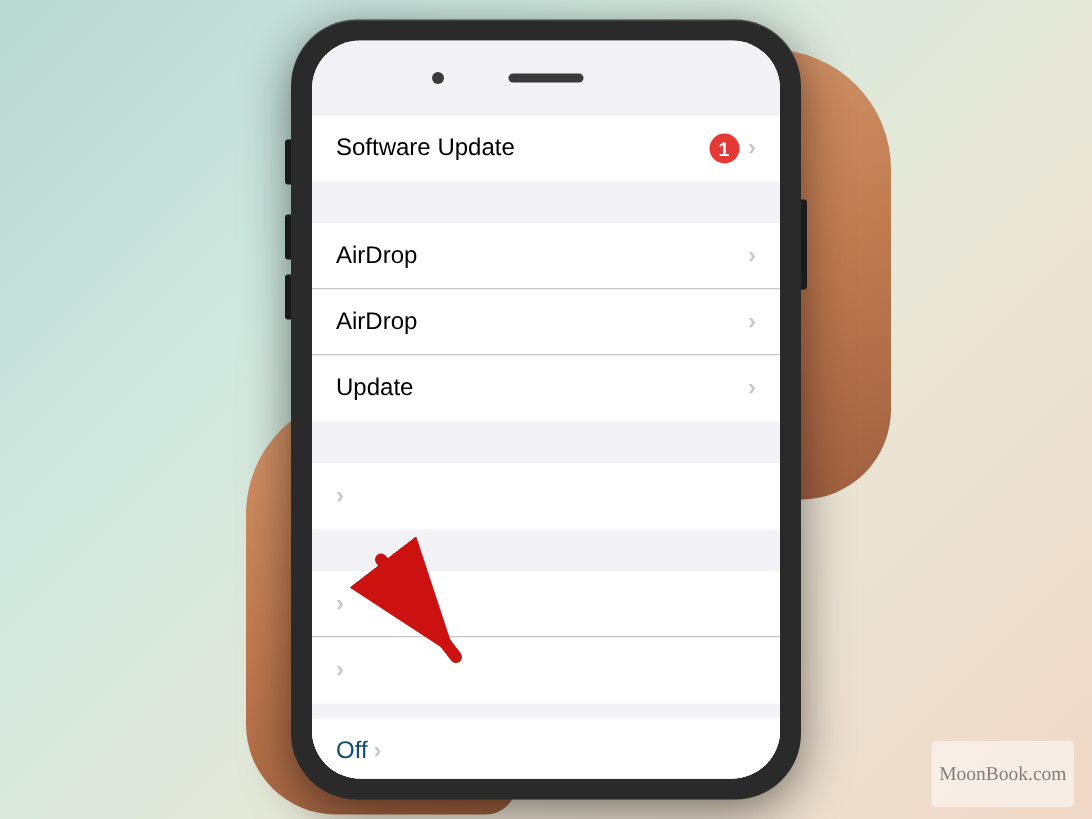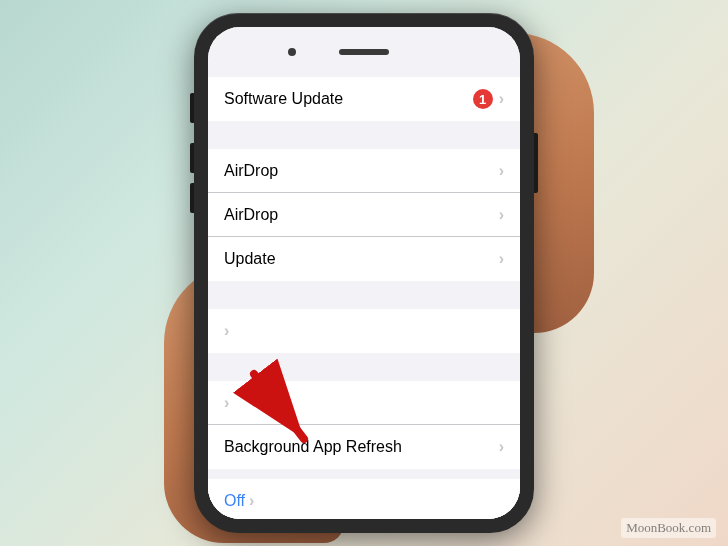--- a/index.html
+++ b/index.html
@@ -137,21 +137,21 @@
 
     .row-label {
       flex: 1;
       font-size: 16px;
       color: #000;
       font-weight: 400;
     }
 
     .row-value {
       font-size: 16px;
-      color: #3b82f6;
+      color: #0c4a6e;
       margin-right: 4px;
     }
 
     .chevron {
       color: #c7c7cc;
       font-size: 16px;
       font-weight: 600;
     }
 
     .badge {
@@ -172,21 +172,21 @@
     
     .watermark {
       position: absolute;
       bottom: 8px;
       right: 12px;
       font-size: 13px;
       color: rgba(80,80,80,0.7);
       font-family: Georgia, serif;
       z-index: 20;
       background: rgba(255,255,255,0.5);
-      padding: 2px 5px;
+      padding: 14px 5px;
       border-radius: 3px;
     }
 
     
     .hand-left {
       position: absolute;
       left: -30px;
       bottom: -10px;
       width: 180px;
       height: 280px;
@@ -267,21 +267,20 @@
           </div>
         </div>
 
         <div class="section-gap"></div>
 
         <div class="settings-section">
           <div class="settings-row">
             <span class="chevron">›</span>
           </div>
           <div class="settings-row">
-            <span class="row-label">Background App Refresh</span>
             <span class="chevron">›</span>
           </div>
         </div>
 
         <div class="section-gap-small"></div>
 
         <div class="settings-section">
           <div class="settings-row">
             <span class="row-value">Off</span>
             <span class="chevron">›</span>

